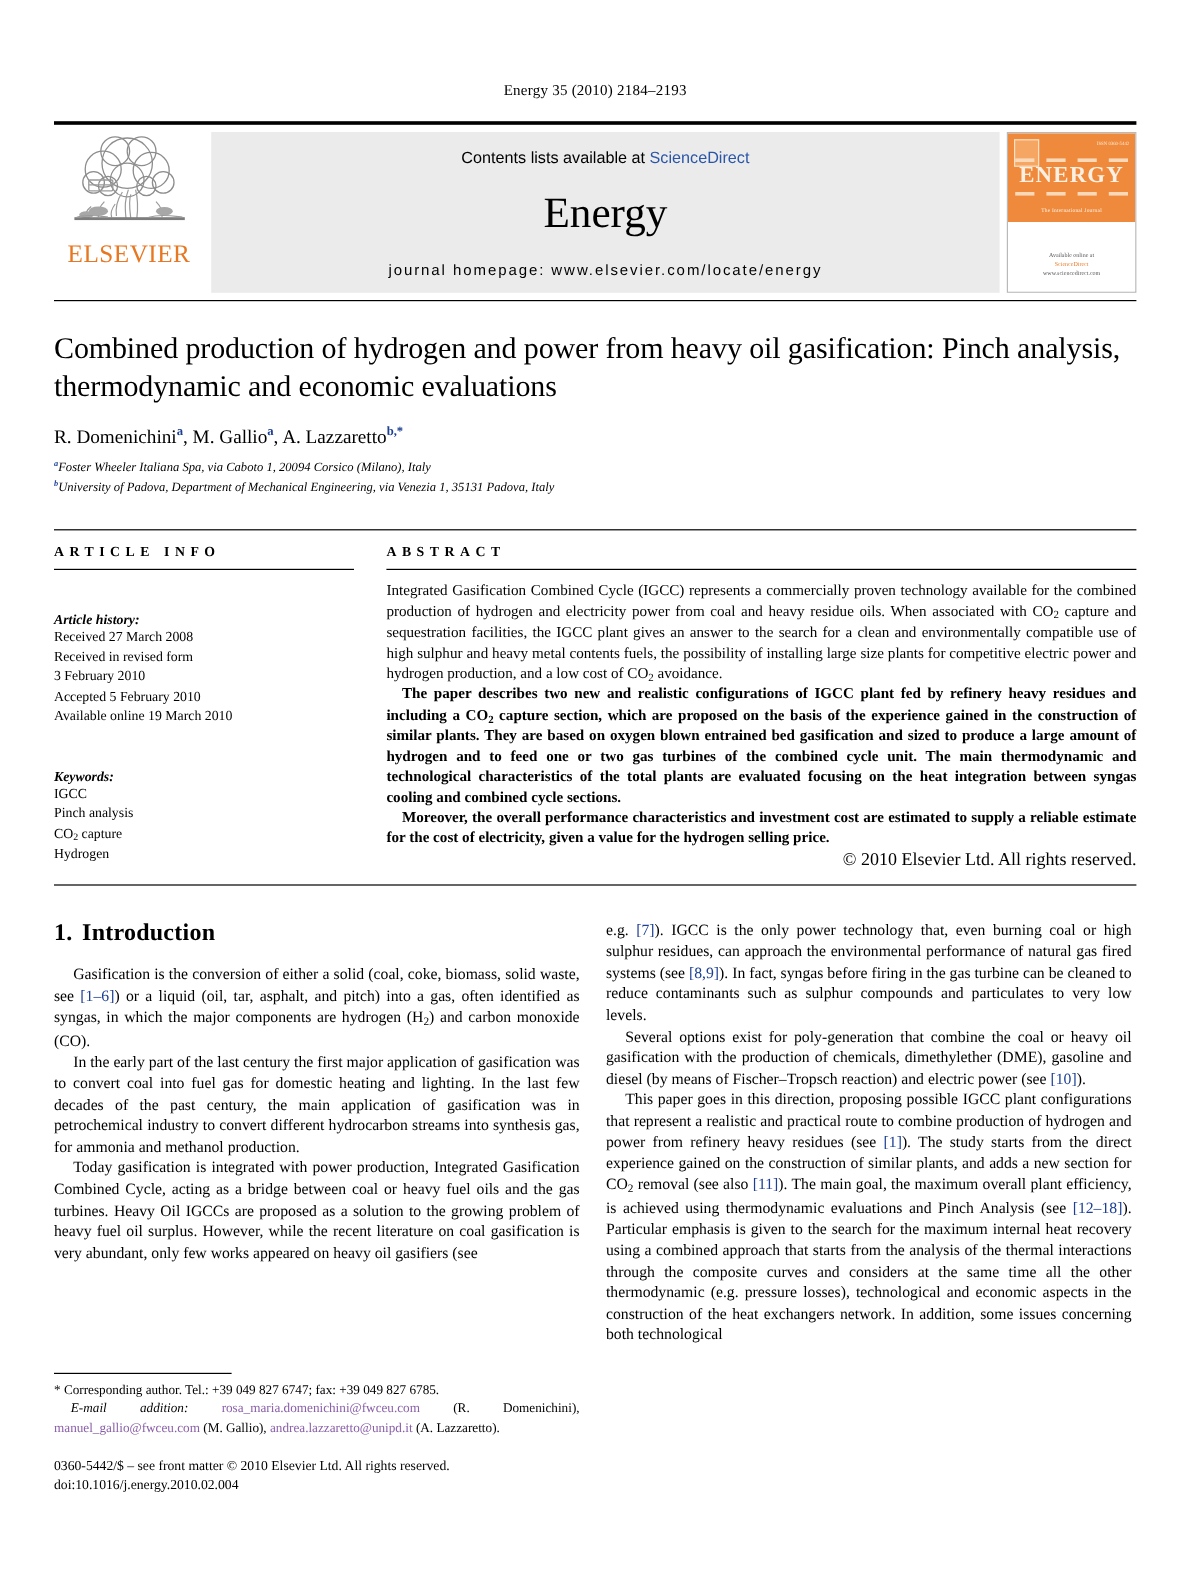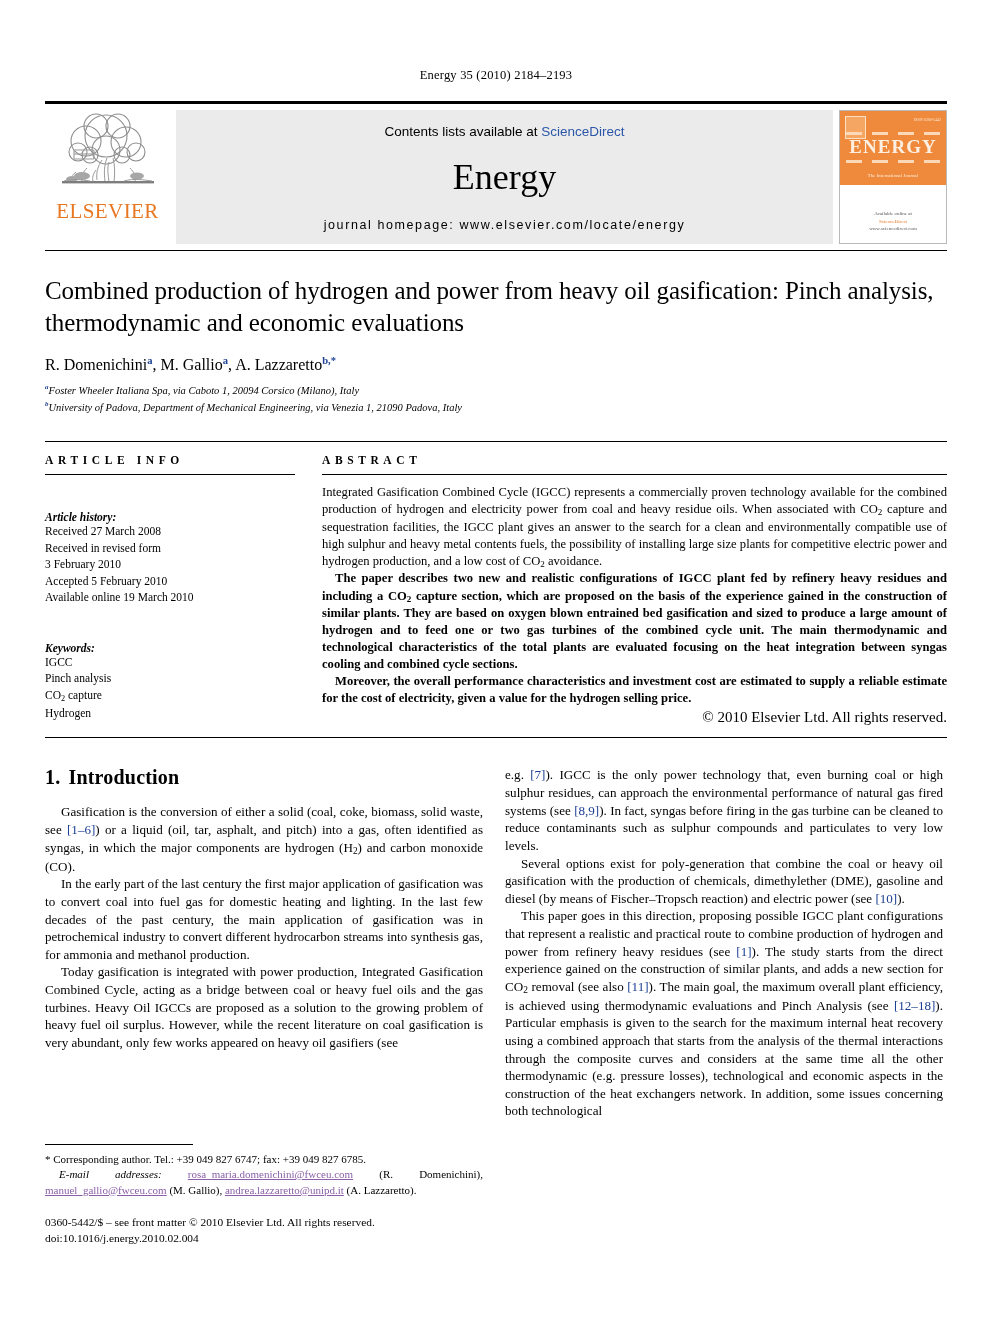--- a/index.html
+++ b/index.html
@@ -284,21 +284,20 @@
     margin-bottom: 7px;
   }
   .footnote {
     font-size: 11px;
     line-height: 1.4;
     text-align: justify;
   }
   .footnote .email-label { font-style: italic; }
   .footnote a, .mail {
     color: #8a5fa8;
-    text-decoration: underline;
   }
   .issn-block {
     margin-top: 16px;
     font-size: 11.4px;
     line-height: 1.42;
   }
 </style>
 </head>
 <body>
 
@@ -390,21 +389,21 @@
 
   <div class="title-block">
     <h1 class="paper-title">Combined production of hydrogen and power from heavy oil gasification: Pinch analysis, thermodynamic and economic evaluations</h1>
 
     <div class="authors">
       <span><span>R. Domenichini</span><sup>a</sup></span><span>, </span><span><span>M. Gallio</span><sup>a</sup></span><span>, </span><span><span>A. Lazzaretto</span><sup>b,*</sup></span>
     </div>
 
     <div class="aff">
       <div><sup>a</sup><span>Foster Wheeler Italiana Spa, via Caboto 1, 20094 Corsico (Milano), Italy</span></div>
-      <div><sup>b</sup><span>University of Padova, Department of Mechanical Engineering, via Venezia 1, 21090 Padova, Italy</span></div>
+      <div><sup>b</sup><span>University of Padova, Department of Mechanical Engineering, via Venezia 1, 35131 Padova, Italy</span></div>
     </div>
   </div>
 
   <div class="info-abstract">
 
     <div class="col-info">
       <div class="sec-label">ARTICLE INFO</div>
       <div class="thin-rule"></div>
       <div class="history-title">Article history:</div>
       <div class="history-list">
@@ -450,21 +449,21 @@
         <p>In the early part of the last century the first major application of gasification was to convert coal into fuel gas for domestic heating and lighting. In the last few decades of the past century, the main application of gasification was in petrochemical industry to convert different hydrocarbon streams into synthesis gas, for ammonia and methanol production.</p>
         <p>Today gasification is integrated with power production, Integrated Gasification Combined Cycle, acting as a bridge between coal or heavy fuel oils and the gas turbines. Heavy Oil IGCCs are proposed as a solution to the growing problem of heavy fuel oil surplus. However, while the recent literature on coal gasification is very abundant, only few works appeared on heavy oil gasifiers (see</p>
       </div>
 
       <div class="footnote-zone">
         <div class="footnote-rule"></div>
         <div class="footnote">
           <span>* Corresponding author. Tel.: +39 049 827 6747; fax: +39 049 827 6785.</span>
         </div>
         <div class="footnote" style="text-indent:14px;">
-          <span class="email-label">E-mail addresses:</span>
+          <span class="email-label">E-mail addition:</span>
           <span class="mail">rosa_maria.domenichini@fwceu.com</span>
           <span>(R. Domenichini),</span>
           <span class="mail">manuel_gallio@fwceu.com</span>
           <span>(M. Gallio),</span>
           <span class="mail">andrea.lazzaretto@unipd.it</span>
           <span>(A. Lazzaretto).</span>
         </div>
         <div class="issn-block">
           <div>0360-5442/$ – see front matter © 2010 Elsevier Ltd. All rights reserved.</div>
           <div>doi:10.1016/j.energy.2010.02.004</div>

